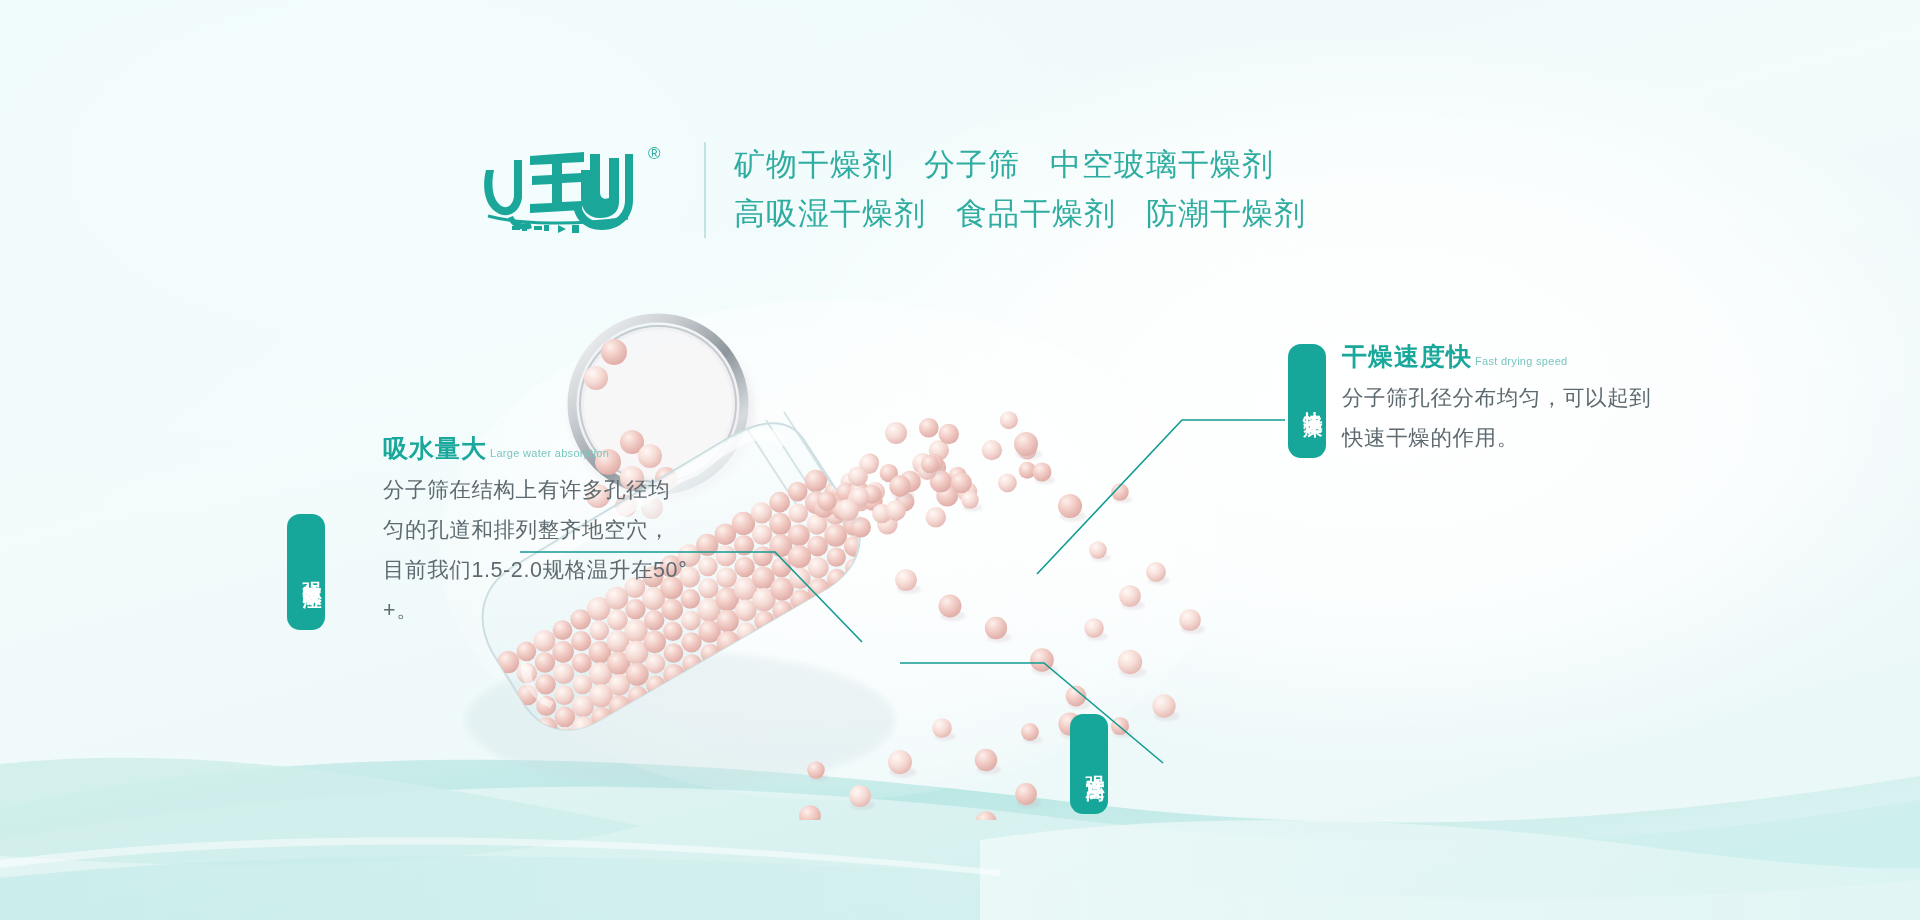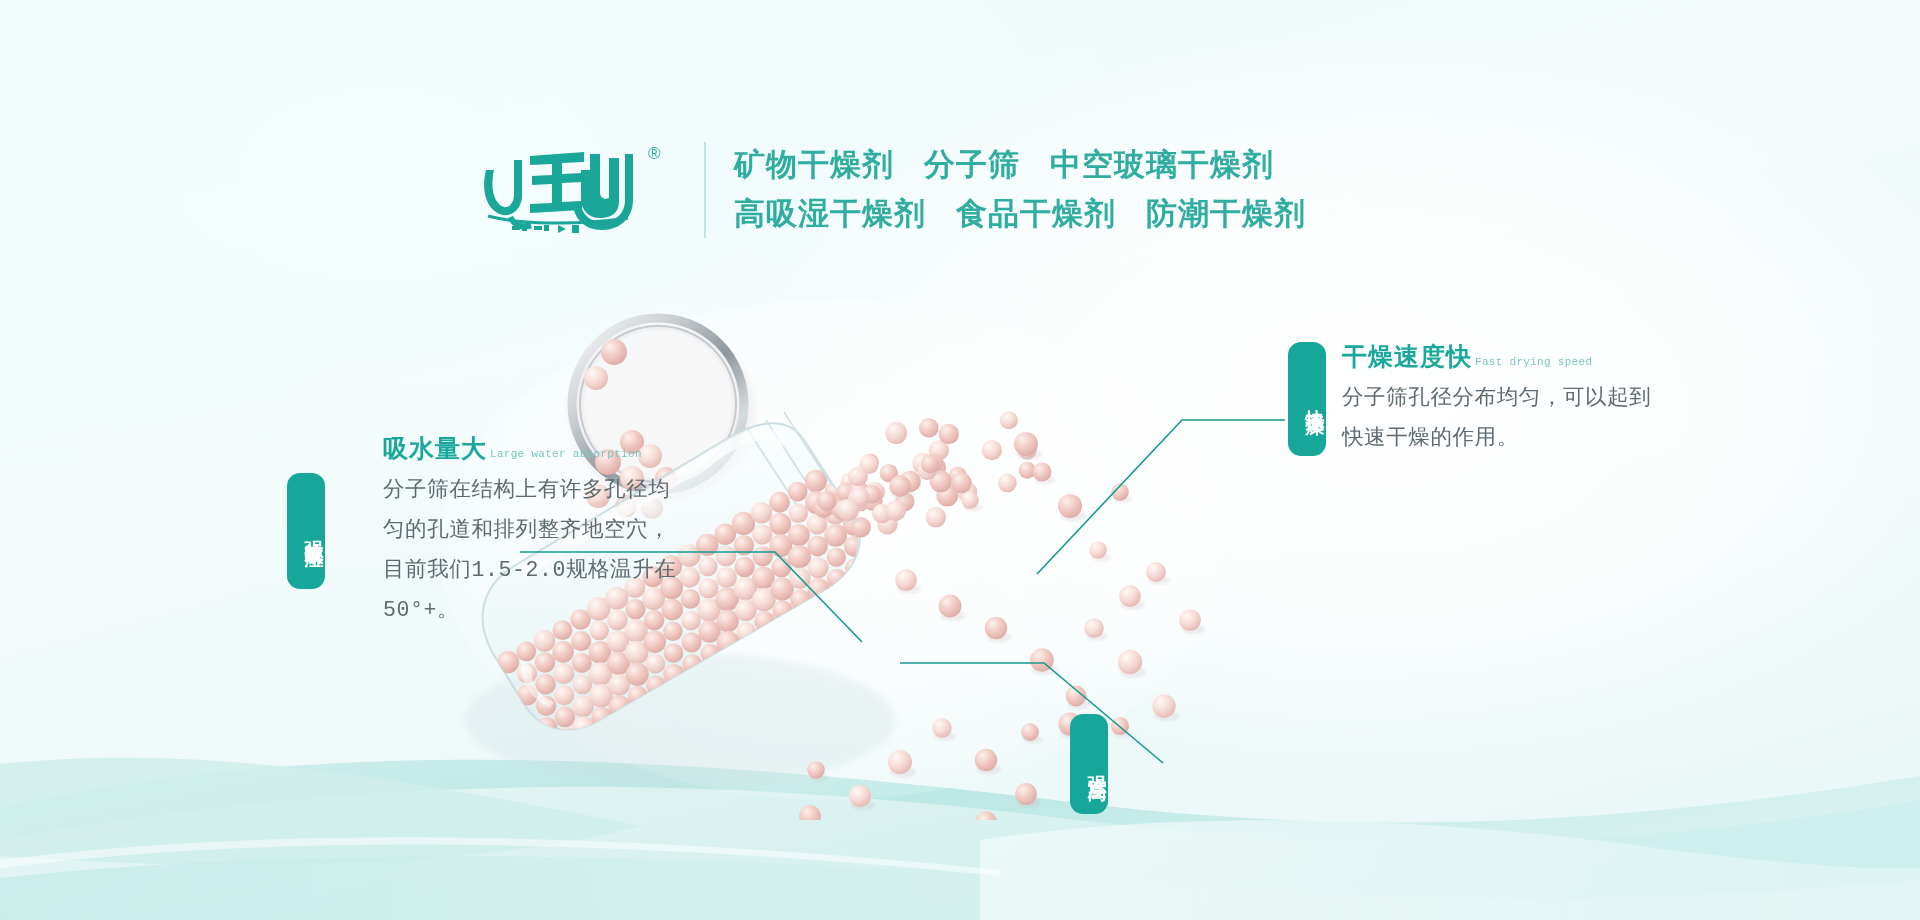--- a/index.html
+++ b/index.html
@@ -18,29 +18,29 @@
   
   .waves{position:absolute;left:0;bottom:0;width:1920px;height:230px;}
 
   
   .header{position:absolute;left:0;top:0;width:1920px;height:280px;}
   .logo-wrap{position:absolute;left:478px;top:140px;width:160px;height:95px;}
   .logo-reg{position:absolute;left:648px;top:144px;font-size:17px;color:#2aaa9e;}
   .divider{position:absolute;left:704px;top:142px;width:2px;height:96px;background:#bfe4e4;}
   .kw-block{position:absolute;left:734px;top:140px;width:820px;}
   .kw-line{display:flex;align-items:center;white-space:nowrap;
-    font-size:31px;line-height:49px;color:#2fada1;letter-spacing:1px;font-weight:700;}
+    font-size:31px;line-height:49px;color:#2fada1;letter-spacing:1px;font-weight:400;}
   .kw{margin-right:30px;}
   .kw:last-child{margin-right:0;}
 
   
   .photo{position:absolute;left:430px;top:300px;width:820px;height:520px;}
 
   
-  .callout{position:absolute;display:flex;align-items:center;font-family:Liberation Mono, monospace;}
+  .callout{position:absolute;display:flex;align-items:flex-end;}
   .badge{
     flex:0 0 auto;width:38px;border-radius:13px;background:#16a79a;
     color:#ffffff;font-size:19px;line-height:25px;font-weight:700;
     padding:11px 0 11px 0;text-align:center;writing-mode:vertical-rl;
     letter-spacing:3px;box-sizing:border-box;
   }
   .co-body{margin-left:16px;}
   .co-title-row{display:flex;align-items:baseline;white-space:nowrap;}
   .co-title{font-size:25px;font-weight:700;color:#19a89b;letter-spacing:1px;}
   .co-sub{font-size:11px;color:#79c6c0;margin-left:3px;letter-spacing:.3px;}

